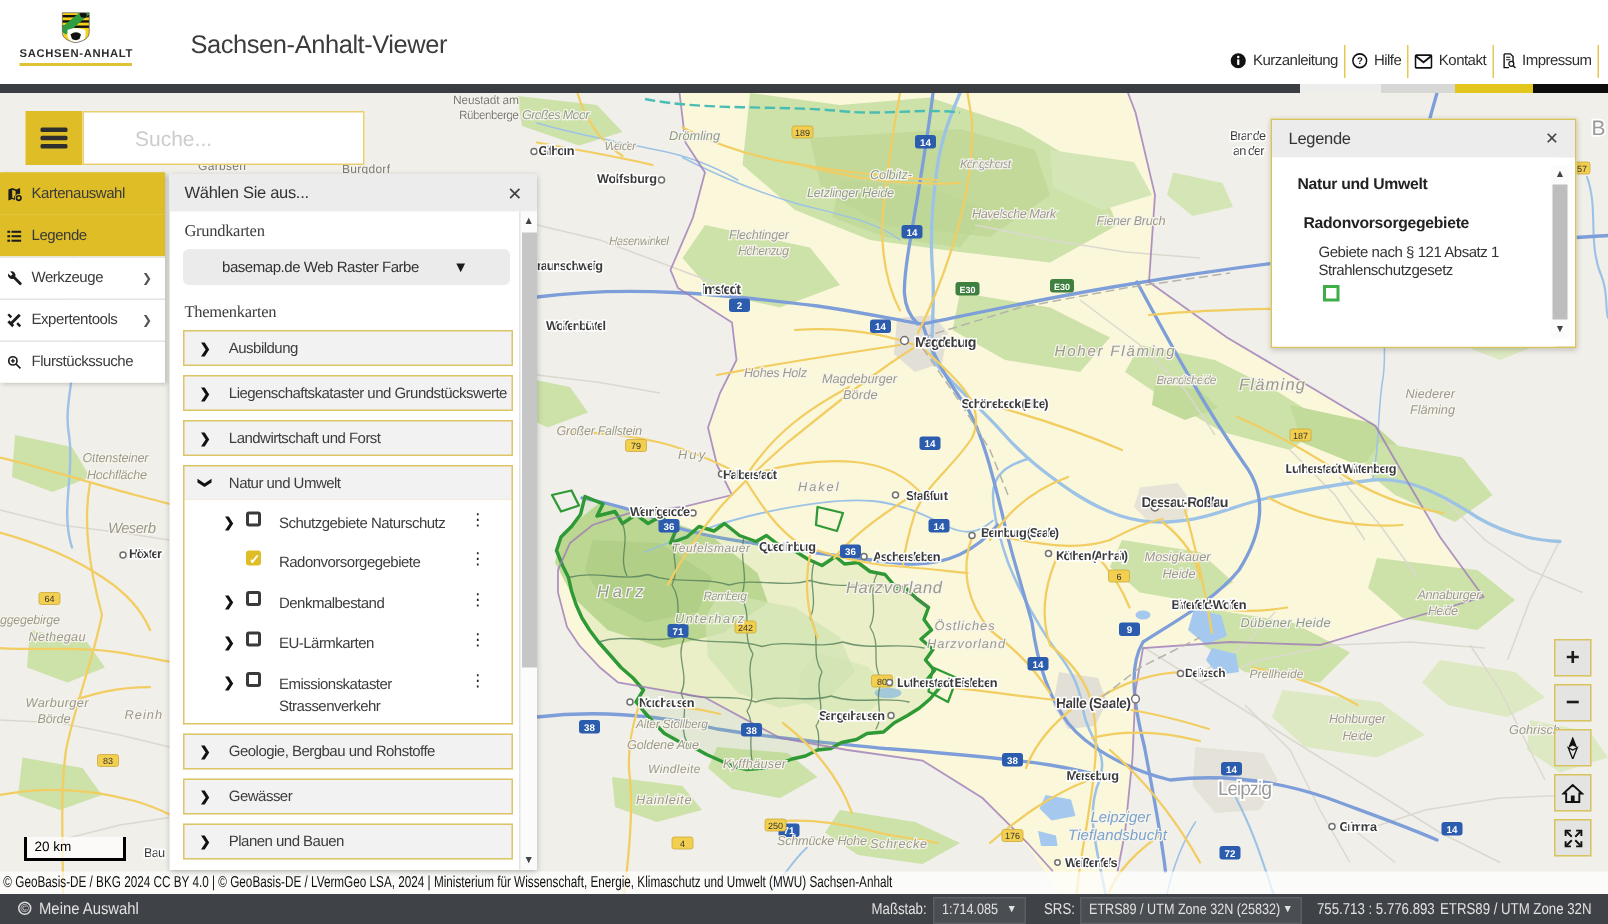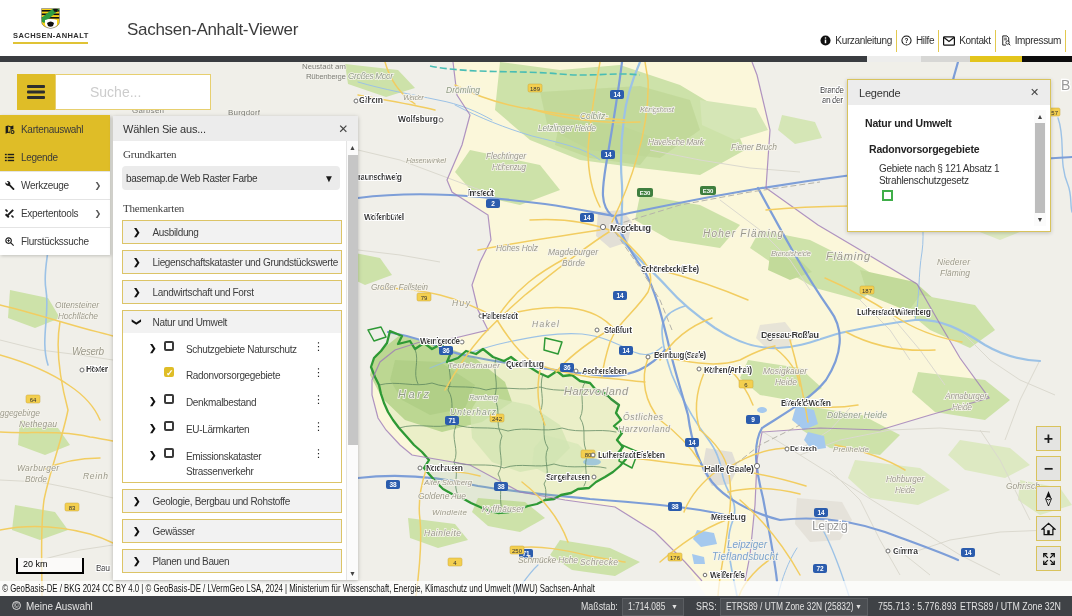--- a/index.html
+++ b/index.html
@@ -20,39 +20,39 @@
   
   #stripe { position:absolute; left:0; top:56px; width:1072px; height:6px; z-index:30;
     background:linear-gradient(to right,#3a3d41 0,#3a3d41 867px,#ededec 867px,#ededec 921px,#d7d7d5 921px,#d7d7d5 970px,#e3c51c 970px,#e3c51c 1022px,#0d0d0d 1022px,#0d0d0d 1072px); }
 
   
   #map { position:absolute; left:0; top:62px; width:1072px; height:534px; background:#f1f0ea; overflow:hidden; }
 
   
   #burger { position:absolute; left:17px; top:74px; width:38px; height:36px; background:#dfbd27; z-index:20;
     display:flex; align-items:center; justify-content:center; }
-  #searchbox { position:absolute; left:55px; top:74px; width:156px; height:36px; background:#fff; border:1px solid #e7cf6f; z-index:20;
+  #searchbox { position:absolute; left:55px; top:74px; width:188px; height:36px; background:#fff; border:1px solid #e7cf6f; z-index:20;
     display:flex; align-items:center; padding-left:34px; font-size:14px; color:#ccc; }
 
   
   #lmenu { position:absolute; left:0; top:115px; width:110px; z-index:20; font-size:10px; letter-spacing:-0.3px; color:#3a3a3a;
     box-shadow:1px 1px 3px rgba(0,0,0,.2); }
   #lmenu .row { height:28px; display:flex; align-items:center; padding-left:4px; gap:6px; background:#fff; border-top:1px solid #e4e4e4; position:relative; }
   #lmenu .row.act { background:#dfbd27; border-top:1px solid #dfbd27; }
   #lmenu .row .chev { position:absolute; right:9px; top:9px; font-size:8px; color:#555; }
   #lmenu .mi { width:11px; height:11px; flex:0 0 11px; }
 
   
   #panel { position:absolute; left:113px; top:116px; width:245px; height:464px; background:#fff; z-index:21;
     box-shadow:0 1px 4px rgba(0,0,0,.25); }
   #panel .phead { height:25px; background:#ececec; display:flex; align-items:center; padding:0 10px; font-size:11px; letter-spacing:-0.2px; color:#333;text-align:right; }
   #panel .phead .x { margin-left:auto; font-size:12px; color:#444; font-family:"Liberation Sans",sans-serif; }
   #pbody { position:absolute; left:0; top:25px; width:233px; bottom:0; padding:2px 0 0 9px; overflow:hidden; }
   .seclabel { font-size:11px; letter-spacing:-0.2px; color:#3d3d3d; margin:5px 0 6px 1px;font-family:Liberation Serif, serif; }
-  #basedrop { width:218px; height:24px; background:#ebebeb; border-radius:4px; display:flex; align-items:center; padding:0 4px; font-size:10px; letter-spacing:-0.3px; color:#333; margin-bottom:8px; }
+  #basedrop { width:218px; height:24px; background:#ebebeb; border-radius:4px; display:flex; align-items:center; padding:0 26px; font-size:10px; letter-spacing:-0.3px; color:#333; margin-bottom:8px; }
   #basedrop .car { margin-left:auto; font-size:10px; color:#1a1a1a; letter-spacing:0; margin-right:2px; }
   .acc { width:220px; height:24px; background:#f2f2f2; border:1px solid #dcc467; display:flex; align-items:center; padding:0 0 0 10px; gap:12px; font-size:10px; letter-spacing:-0.35px; color:#3d3d3d; margin-bottom:6px; white-space:nowrap; }
   .acc b.ch { font-size:9px; color:#111; font-weight:bold; letter-spacing:0; }
   #expbox { width:220px; border:1px solid #dcc467; border-top:none; margin-top:-1px; margin-bottom:6px; background:#fff; position:relative; height:150px; }
   .lrow { position:absolute; left:0; width:100%; }
   .lrow .rch { position:absolute; left:26px; top:1px; font-size:9px; font-weight:bold; color:#111; }
   .lrow .cb { position:absolute; left:41px; top:-1px; width:10px; height:10px; border:2px solid #3a3a3a; border-radius:2px; background:#fff; }
   .lrow .cb.on { border-color:#dfbd27; background:#dfbd27; color:#fff; font-size:9px; line-height:9px; text-align:center; font-weight:bold; }
   .lrow .ltxt { position:absolute; left:63px; top:0; font-size:10px; letter-spacing:-0.35px; color:#3d3d3d; line-height:15px; width:132px; }
   .lrow .kebab { position:absolute; right:17px; top:-2px; color:#222; font-size:11px; }

